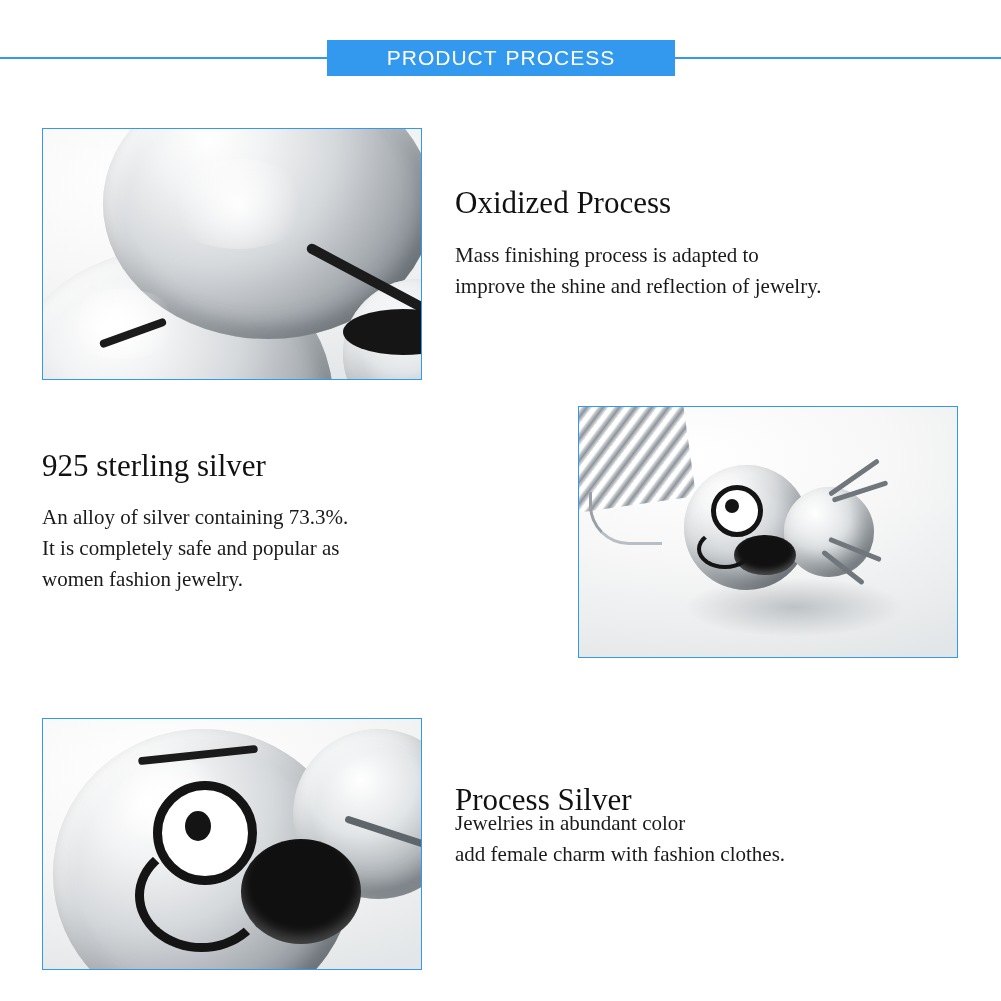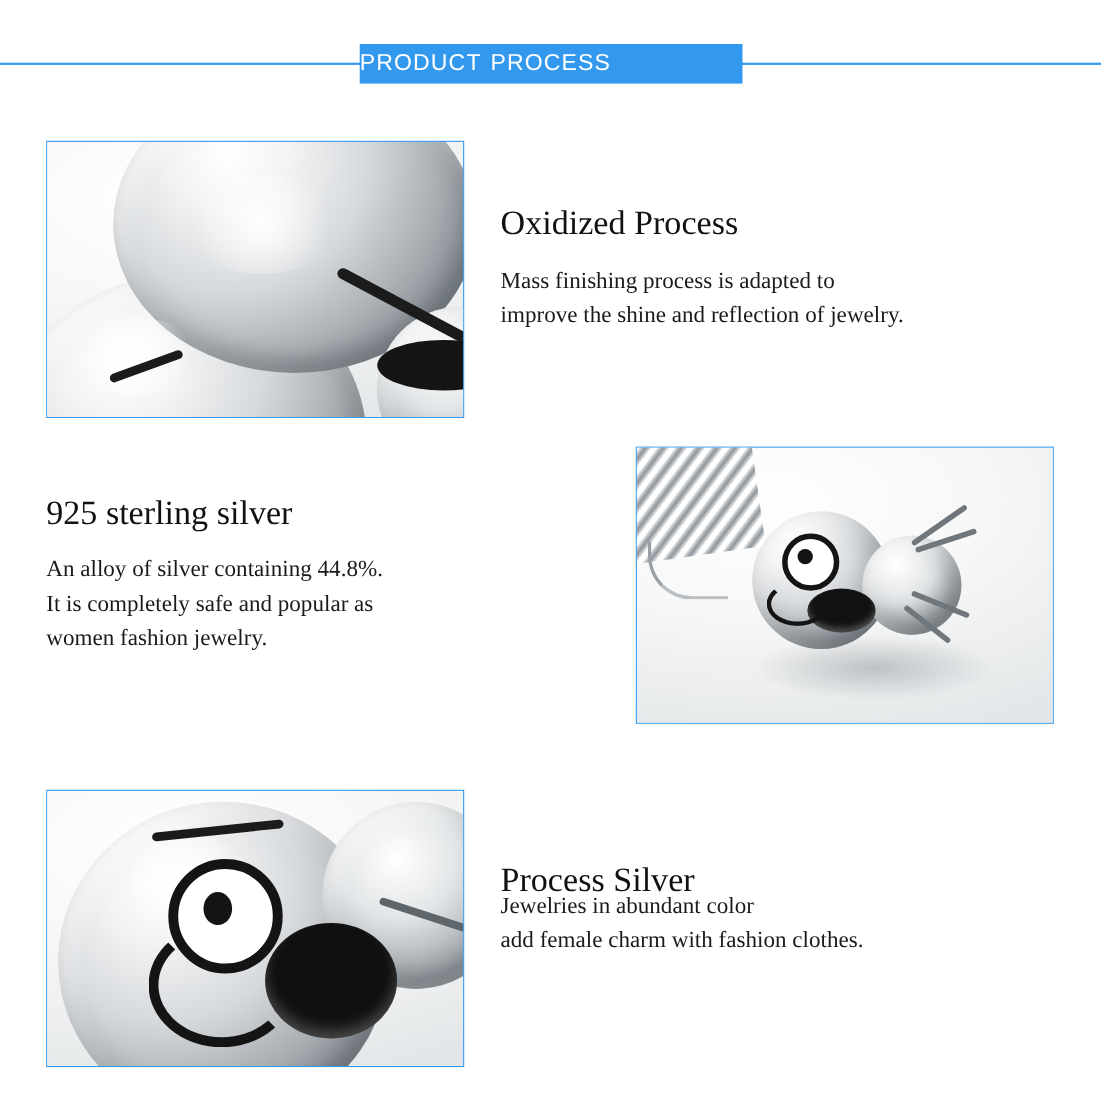--- a/index.html
+++ b/index.html
@@ -33,20 +33,21 @@
   }
   .header-badge {
     position: absolute;
     top: 0;
     left: 327px;
     width: 348px;
     height: 36px;
     background: #3399ee;
     display: flex;
     align-items: center;
+    justify-content: center;
     gap: 8px;
     font-family: "Liberation Sans", sans-serif;
     color: #ffffff;
     letter-spacing: 1px;
   }
   .header-badge .word1 {
     font-size: 21px;
     font-weight: 400;
   }
   .header-badge .word2 {
@@ -142,21 +143,21 @@
     <div class="dark-line" style="left:300px; top:180px; width:120px; height:46px; border-radius:50%; background:#151515;"></div>
 
     <div class="dark-line" style="left:55px; top:200px; width:70px; height:8px; transform:rotate(-20deg);"></div>
   </div>
 </div>
 <div class="txt-title" style="left:455px; top:185px;">Oxidized Process</div>
 <div class="txt-body" style="left:455px; top:240px; width:520px;">Mass finishing process is adapted to
 improve the shine and reflection of jewelry.</div>
 
 <div class="txt-title" style="left:42px; top:448px;">925 sterling silver</div>
-<div class="txt-body" style="left:42px; top:502px; width:480px;">An alloy of silver containing 44.8%.
+<div class="txt-body" style="left:42px; top:502px; width:480px;">An alloy of silver containing 73.3%.
 It is completely safe and popular as
 women fashion jewelry.</div>
 
 <div class="photo" style="left:578px; top:406px; width:378px; height:250px;">
   <div class="photo-inner">
     <div class="bg-soft"></div>
 
     <div style="position:absolute; left:-10px; top:-12px; width:120px; height:110px;
                 background: repeating-linear-gradient(135deg, #ffffff 0px, #ffffff 4px, #c2c7cb 6px, #8e949a 9px, #e8eaec 13px);
                 transform: rotate(-8deg); border-radius:6px;"></div>

